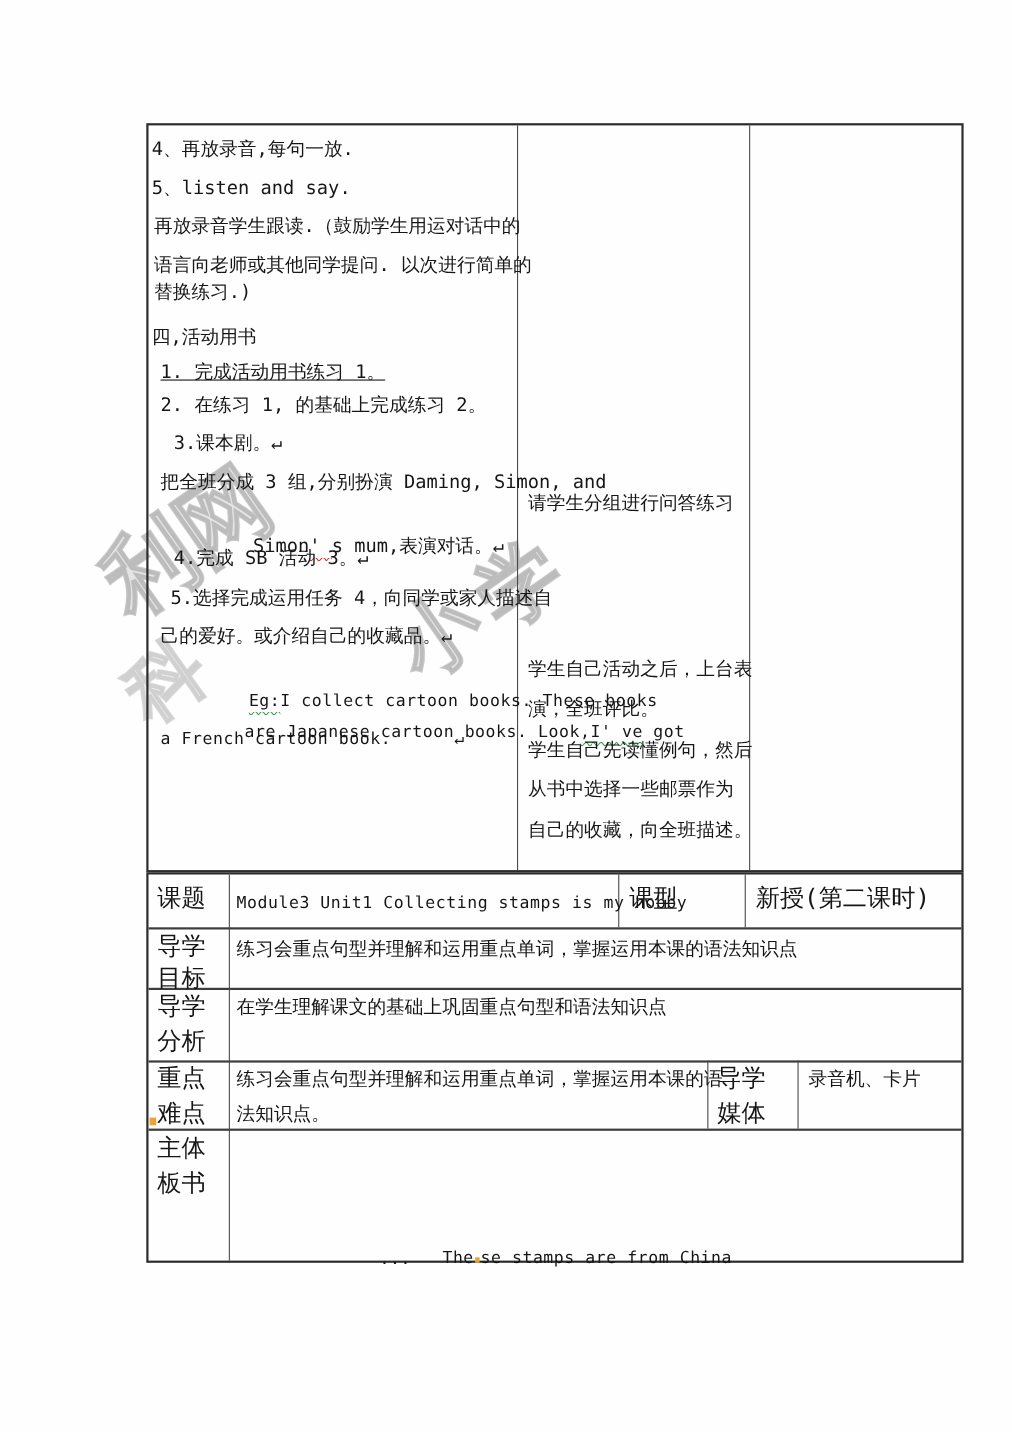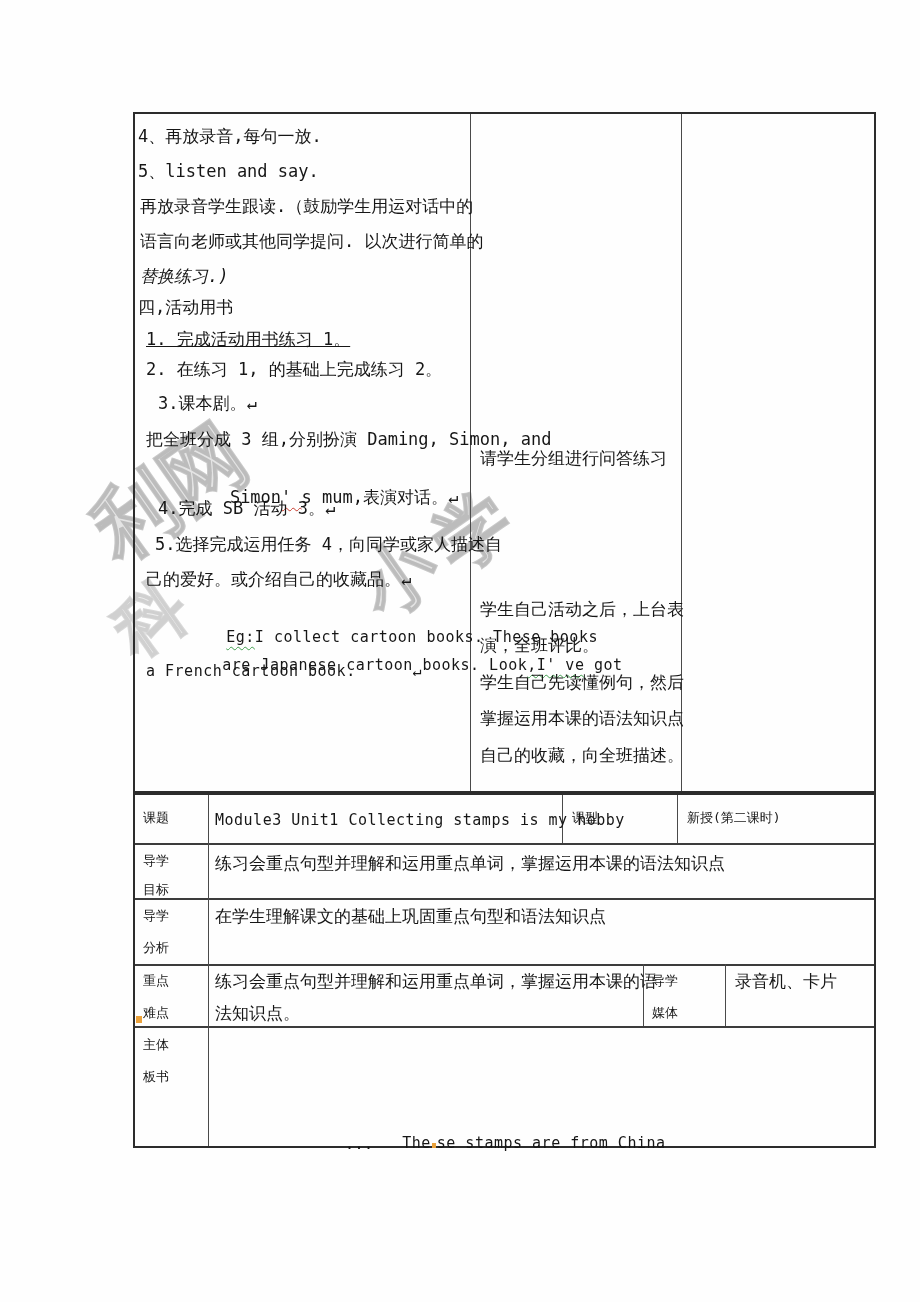--- a/index.html
+++ b/index.html
@@ -12,21 +12,21 @@
   .tbl{position:absolute;border:2px solid #2c2c2c;background:transparent;}
   .t1{left:133px;top:112px;width:739px;height:677px;}
   .t2{left:133px;top:793px;width:739px;height:351px;}
   .vline{position:absolute;width:1px;background:#4a4a4a;top:0;bottom:0;}
   .hline{position:absolute;height:2px;background:#3c3c3c;left:0;right:0;}
   .vseg{position:absolute;width:1px;background:#4a4a4a;}
   
   .line{position:absolute;white-space:pre;line-height:22px;}
   .cn{font-size:17px;}
   .mono{font-size:15px;letter-spacing:.5px;}
-  .lbl{font-size:13px;}
+  .lbl{font-size:22px;}
   .wavy-red{text-decoration:underline;text-decoration-style:wavy;text-decoration-color:#c63a2c;text-decoration-thickness:1px;text-underline-offset:4px;text-decoration-skip-ink:none;}
   .wavy-green{text-decoration:underline;text-decoration-style:wavy;text-decoration-color:#3f9e4d;text-decoration-thickness:1px;text-underline-offset:4px;text-decoration-skip-ink:none;}
   .dot{display:inline-block;width:4px;height:5px;background:#eba23b;vertical-align:baseline;margin:0 1px;}
   .artifact{position:absolute;background:#eba23b;}
   
   .wm{
     position:absolute;font-family:"DejaVu Serif","Liberation Serif",serif;
     font-weight:bold;color:rgba(178,178,178,.34);
     -webkit-text-stroke:2px rgba(148,148,148,.5);
     transform:rotate(-35deg);pointer-events:none;user-select:none;
@@ -44,21 +44,21 @@
 
   <div class="tbl t1">
     <div class="vline" style="left:335px;"></div>
     <div class="vline" style="left:546px;"></div>
 
     <div>
       <div class="line cn" style="left:3px;top:11px;">4、再放录音,每句一放.</div>
       <div class="line cn" style="left:3px;top:46px;">5、listen and say.</div>
       <div class="line cn" style="left:5px;top:81px;">再放录音学生跟读.（鼓励学生用运对话中的</div>
       <div class="line cn" style="left:5px;top:116px;">语言向老师或其他同学提问. 以次进行简单的</div>
-      <div class="line cn" style="left:5px;top:151px;font-style:italic;">替换练习.)</div>
+      <div class="line cn" style="left:5px;top:141px;">替换练习.)</div>
       <div class="line cn" style="left:3px;top:182px;">四,活动用书</div>
       <div class="line cn" style="left:11px;top:214px;text-decoration:underline;">1. 完成活动用书练习 1。</div>
       <div class="line cn" style="left:11px;top:244px;">2. 在练习 1, 的基础上完成练习 2。</div>
       <div class="line cn" style="left:23px;top:278px;">3.课本剧。↵</div>
       <div class="line cn" style="left:11px;top:314px;">把全班分成 3 组,分别扮演 Daming, Simon, and</div>
       <div class="line cn" style="left:13px;top:350px;">
         <span>Simon</span><span class="wavy-red">' </span><span>s mum,表演对话。↵</span>
       </div>
       <div class="line cn" style="left:23px;top:383px;">4.完成 SB 活动 3。↵</div>
       <div class="line cn" style="left:20px;top:419px;">5.选择完成运用任务 4，向同学或家人描述自</div>
@@ -70,21 +70,21 @@
         <span>are Japanese cartoon books. Look</span><span class="wavy-green">,I' ve</span><span> got</span>
       </div>
       <div class="line mono" style="left:11px;top:546px;">a French cartoon book.      ↵</div>
     </div>
 
     <div>
       <div class="line cn" style="left:345px;top:333px;">请学生分组进行问答练习</div>
       <div class="line cn" style="left:345px;top:484px;">学生自己活动之后，上台表</div>
       <div class="line cn" style="left:345px;top:520px;">演，全班评比。</div>
       <div class="line cn" style="left:345px;top:557px;">学生自己先读懂例句，然后</div>
-      <div class="line cn" style="left:345px;top:593px;">掌握运用本课的语法知识点</div>
+      <div class="line cn" style="left:345px;top:593px;">从书中选择一些邮票作为</div>
       <div class="line cn" style="left:345px;top:630px;">自己的收藏，向全班描述。</div>
     </div>
 
     <div></div>
   </div>
 
   <div class="tbl t2">
 
     <div class="hline" style="top:48px;"></div>
     <div class="hline" style="top:103px;"></div>

